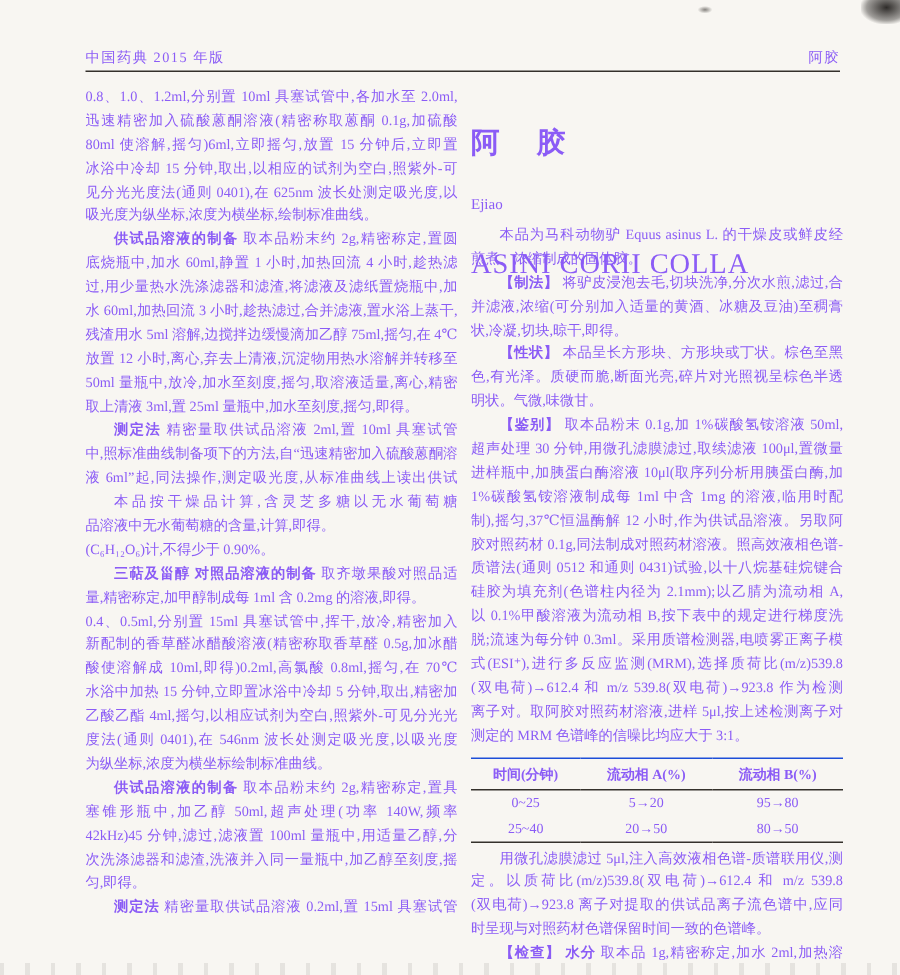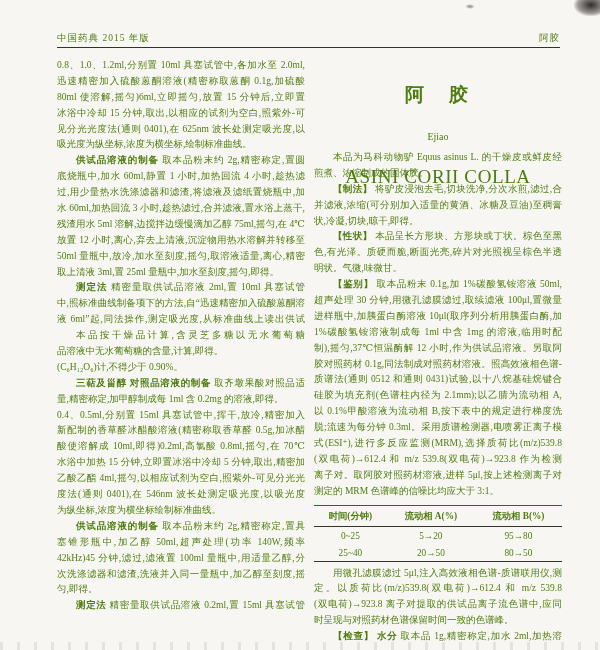--- a/index.html
+++ b/index.html
@@ -2,21 +2,21 @@
 <html><head>
 <meta charset="utf-8">
 <style>
   html,body{margin:0;padding:0;}
   .page{
     position:relative;
     width:600px;height:650px;
     background:#f8f6f2;
     overflow:hidden;
     font-family:"Liberation Serif","DejaVu Serif",serif;
-    color:#4d7c0f;
+    color:#8b5cf6;
   }
   .page-header{
     position:absolute;top:32px;left:57px;width:503px;
     display:flex;justify-content:space-between;
     font-size:9.5px;letter-spacing:1px;
   }
   .header-rule{
     position:absolute;top:47px;left:57px;width:503px;height:1px;
     background:#35312c;
   }
@@ -29,21 +29,21 @@
     font-size:9.5px;
     height:15.9px;line-height:15.9px;
     overflow:hidden;
     text-align:justify;
     text-align-last:justify;
     word-break:break-all;
   }
   .line.short{text-align-last:left;}
   .line.ind{text-indent:19px;}
   .line b{font-weight:bold;}
-  .title-block{height:92px;text-align:center;padding-top:24px;box-sizing:border-box;}
+  .title-block{height:92px;padding-top:24px;box-sizing:border-box;}
   .title-cn{font-size:19px;font-weight:bold;letter-spacing:3px;}
   .title-pinyin{font-size:10px;margin-top:23px;}
   .title-latin{font-size:19px;font-weight:normal;margin-top:24px;letter-spacing:0.6px;}
   .grad-table{
     width:100%;border-collapse:collapse;
     margin:5px 0 4px 0;
     font-size:9.3px;
     border-top:1px solid #1d4ed8;
     border-bottom:1.5px solid #35312c;
   }

